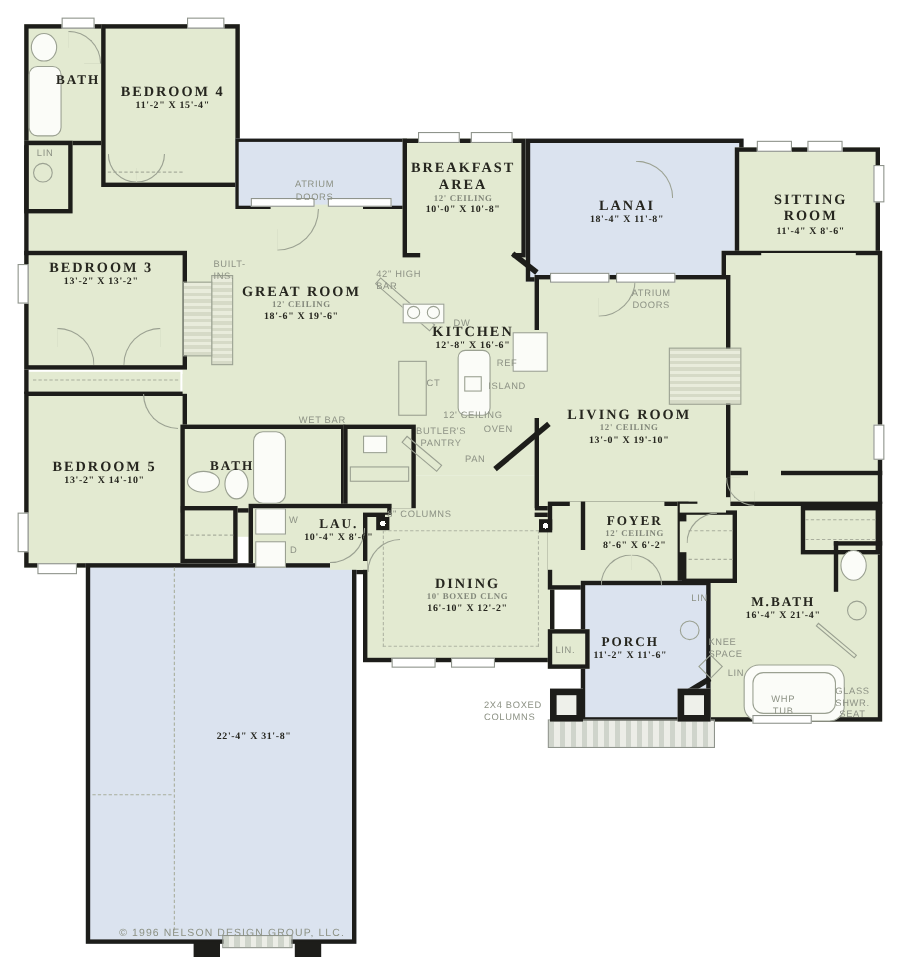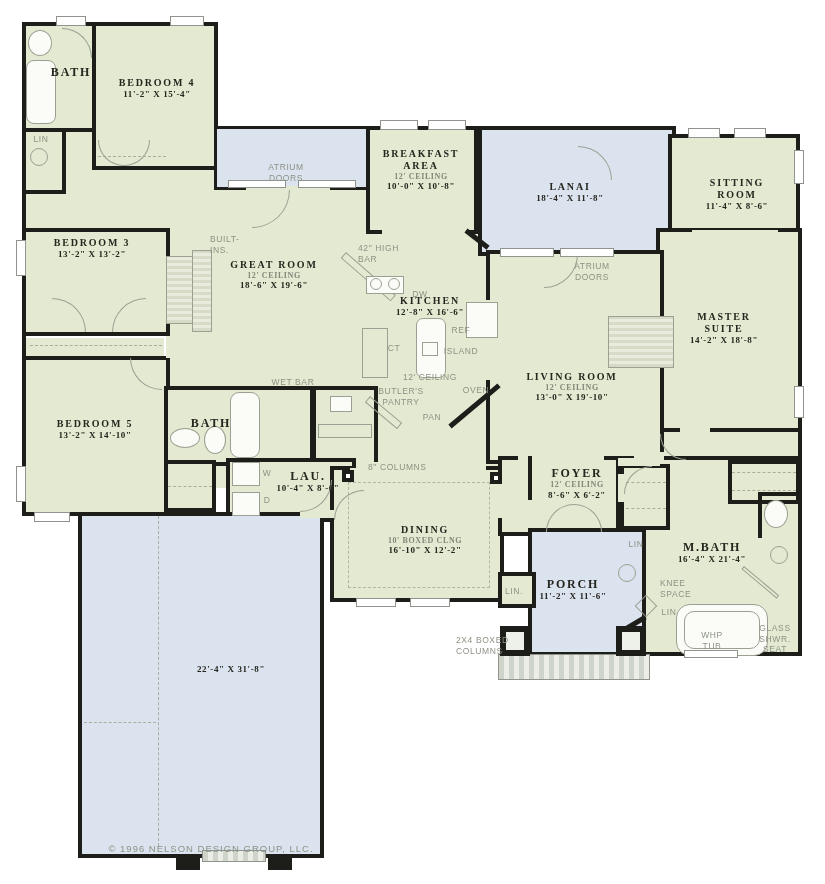--- a/index.html
+++ b/index.html
@@ -24,27 +24,27 @@
   .arc.tr{border-top:1px solid #9ba192;border-right:1px solid #9ba192;border-radius:0 100% 0 0;}
   .arc.bl{border-bottom:1px solid #9ba192;border-left:1px solid #9ba192;border-radius:0 0 0 100%;}
   .arc.br{border-bottom:1px solid #9ba192;border-right:1px solid #9ba192;border-radius:0 0 100% 0;}
   .coldot{position:absolute;width:12px;height:12px;z-index:5;
           background:radial-gradient(circle,#ffffff 0 2.5px,#1d1d1a 2.5px);}
   .bcol{position:absolute;width:30px;height:30px;box-sizing:border-box;border:6px solid #1d1d1a;background:#eef0ea;z-index:5;}
   .steps{position:absolute;background:repeating-linear-gradient(90deg,#cfd4cb 0 5px,#ecede7 5px 10px);border:1px solid #8f948c;z-index:4;}
   .hatch{position:absolute;background:repeating-linear-gradient(0deg,#d6dac7 0 3px,#e9ecdc 3px 6px);border:1px solid #9ba192;z-index:5;}
   .rlabel{position:absolute;z-index:8;transform:translate(-50%,-50%);text-align:center;
           font-family:"Liberation Serif",serif;font-weight:bold;color:#26261f;line-height:1.18;}
-  .rlabel .nm{display:block;font-size:10px;letter-spacing:1.8px;}
+  .rlabel .nm{display:block;font-size:13px;letter-spacing:1.8px;}
   .rlabel .nm.sm{font-size:12px;}
   .rlabel .cl{display:block;font-size:8px;letter-spacing:.6px;color:#82877a;}
   .rlabel .dm{display:block;font-size:9px;letter-spacing:.6px;}
   .anno{position:absolute;z-index:8;transform:translate(-50%,-50%);text-align:center;
         color:#8d9285;font-size:8.5px;letter-spacing:.6px;line-height:1.25;}
-  .anno.la{transform:translate(0,-50%);text-align:left;margin-left:16px;}
+  .anno.la{transform:translate(0,-50%);text-align:left;}
   .copyright{position:absolute;z-index:8;transform:translate(-50%,-50%);color:#8d9285;
              font-size:9.5px;letter-spacing:1px;white-space:nowrap;}
 </style>
 </head>
 <body>
 
 <div class="plan">
 
   <div class="fill" style="left:166px;top:170px;width:314px;height:88px"></div>
   <div class="fill" style="left:166px;top:256px;width:322px;height:176px"></div>
@@ -211,24 +211,20 @@
     <span class="dm">10'-0" X 10'-8"</span>
   </div>
   <div class="rlabel" style="left:570px;top:192px">
     <span class="nm">LANAI</span>
     <span class="dm">18'-4" X 11'-8"</span>
   </div>
   <div class="rlabel" style="left:737px;top:194px;width:76px">
     <span class="nm">SITTING ROOM</span>
     <span class="dm">11'-4" X 8'-6"</span>
   </div>
-  <div class="rlabel" style="left:724px;top:328px;width:86px">
-    <span class="nm">MASTER SUITE</span>
-    <span class="dm">14'-2" X 18'-8"</span>
-  </div>
   <div class="rlabel" style="left:430px;top:306px">
     <span class="nm">KITCHEN</span>
     <span class="dm">12'-8" X 16'-6"</span>
   </div>
   <div class="rlabel" style="left:572px;top:387px">
     <span class="nm">LIVING ROOM</span>
     <span class="cl">12' CEILING</span>
     <span class="dm">13'-0" X 19'-10"</span>
   </div>
   <div class="rlabel" style="left:95px;top:429px">
@@ -266,21 +262,21 @@
 
   <div class="anno" style="left:286px;top:173px;width:50px">ATRIUM DOORS</div>
   <div class="anno" style="left:592px;top:272px;width:50px">ATRIUM DOORS</div>
   <div class="anno la" style="left:194px;top:245px;width:38px">BUILT- INS.</div>
   <div class="anno la" style="left:342px;top:254px;width:52px">42" HIGH BAR</div>
   <div class="anno" style="left:420px;top:294px">DW</div>
   <div class="anno" style="left:461px;top:330px">REF</div>
   <div class="anno" style="left:394px;top:348px">CT</div>
   <div class="anno" style="left:461px;top:351px">ISLAND</div>
   <div class="anno" style="left:430px;top:377px">12' CEILING</div>
-  <div class="anno" style="left:476px;top:390px">OVEN</div>
+  <div class="anno" style="left:453px;top:390px">OVEN</div>
   <div class="anno" style="left:401px;top:397px;width:60px">BUTLER'S PANTRY</div>
   <div class="anno" style="left:432px;top:417px">PAN</div>
   <div class="anno" style="left:293px;top:382px">WET BAR</div>
   <div class="anno" style="left:267px;top:473px">W</div>
   <div class="anno" style="left:267px;top:500px">D</div>
   <div class="anno la" style="left:352px;top:467px">8" COLUMNS</div>
   <div class="anno" style="left:41px;top:139px">LIN</div>
   <div class="anno" style="left:514px;top:591px">LIN.</div>
   <div class="anno" style="left:636px;top:544px">LIN</div>
   <div class="anno" style="left:669px;top:612px">LIN</div>

